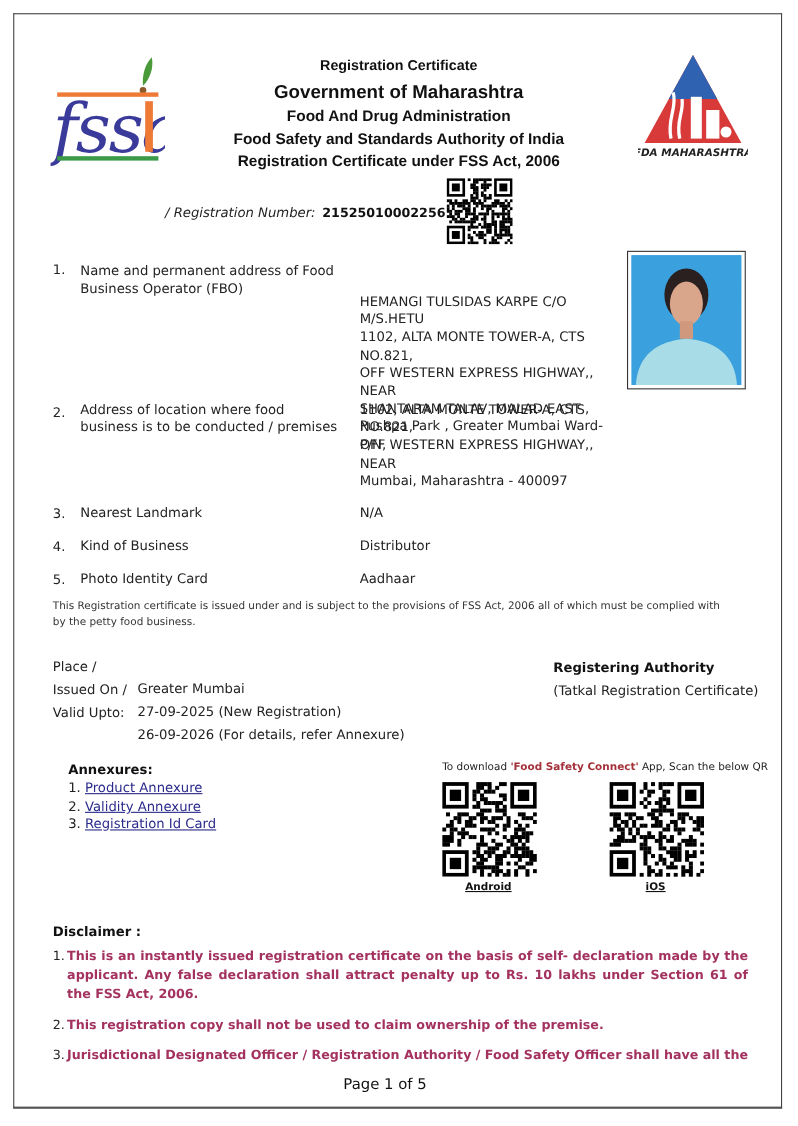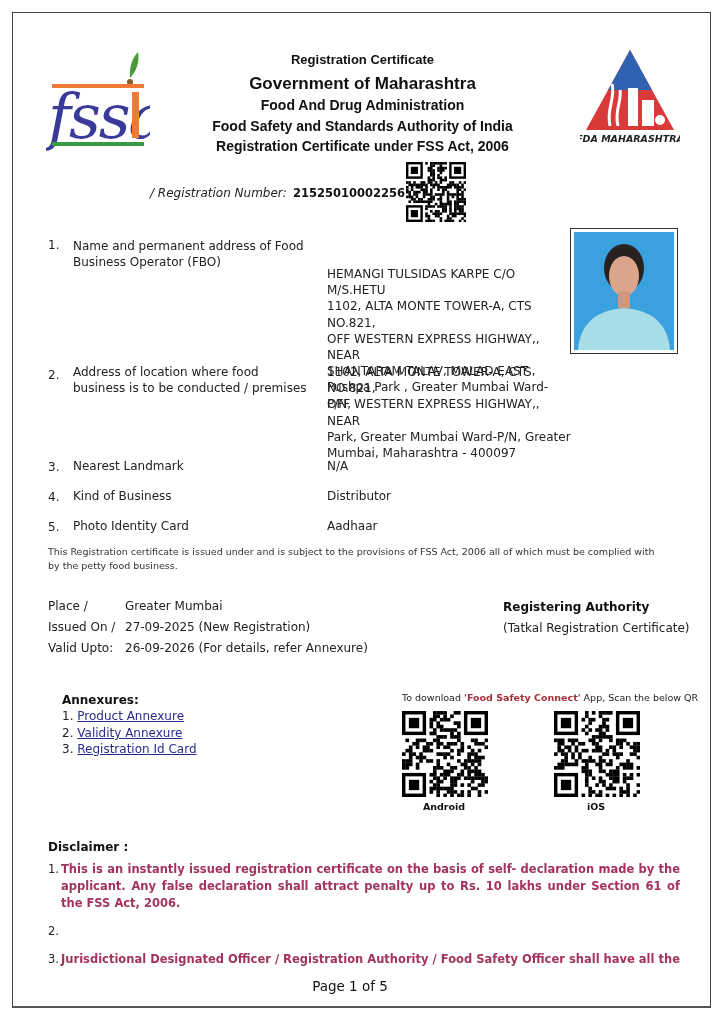--- a/index.html
+++ b/index.html
@@ -26,33 +26,33 @@
   .row-label { position: absolute; left: 73px; width: 240px; font-size: 12px; line-height: 16px; }
   .row-val { position: absolute; left: 327px; width: 245px; font-size: 12px; line-height: 16.2px; }
 
   .photo { position: absolute; left: 570px; top: 228px; width: 108px; height: 126px;
            border: 1.5px solid #333; padding: 3px; box-sizing: border-box; background: #fff; }
   .photo-inner { width: 100%; height: 100%; background: linear-gradient(#2d97dc, #5ab3e8); position: relative; overflow: hidden; }
 
   .note { left: 48px; top: 545px; width: 620px; font-size: 9.5px; line-height: 14px; color: #333; }
 
   .meta-label { position: absolute; left: 48px; font-size: 12px; }
-  .meta-val { position: absolute; left: 125px; font-size: 12px; }
+  .meta-val { position: absolute; left: 125px; font-size: 12px; margin-top: 20px; }
 
   .auth-title { left: 503px; top: 600px; font-size: 12px; font-weight: bold; color: #111; }
   .auth-sub { left: 503px; top: 621px; font-size: 12px; }
 
   .annex-title { left: 62px; top: 693px; font-size: 12px; font-weight: bold; color: #111; }
   .annex-item { position: absolute; left: 62px; font-size: 12px; }
   .annex-item a { color: #2a2a8c; text-decoration: underline; cursor: pointer; }
 
   .dl-text { left: 402px; top: 692px; font-size: 9.5px; color: #222; }
   .dl-text b { color: #a4303a; }
 
-  .store-label { position: absolute; font-size: 9.5px; font-weight: bold; color: #111; text-align: center; width: 90px; }
+  .store-label { position: absolute; font-size: 9.5px; font-weight: bold; color: #111; text-align: center; width: 90px; text-decoration: underline; }
 
   .disc-title { left: 48px; top: 840px; font-size: 12px; font-weight: bold; color: #111; }
   .disc-item { position: absolute; left: 48px; width: 632px; font-size: 11.5px; line-height: 17px;
                font-weight: bold; color: #a3325f; text-align: justify; }
   .disc-item .n { color: #222; font-weight: normal; }
   .page-num { left: 0; width: 700px; top: 978px; text-align: center; font-size: 13.5px; color: #111; }
 </style>
 </head>
 <body>
 
@@ -372,21 +372,20 @@
       <path d="M4 118 C6 90 24 78 50 76 C76 78 94 90 96 118 Z" fill="#a8dce6"></path>
     </svg>
   </div>
 </div>
 
 <div class="row-num" style="top:368px;">2.</div>
 <div class="row-label" style="top:364px;">Address of location where food business is to be conducted / premises</div>
 <div class="row-val" style="top:364px;">
     <div>1102, ALTA MONTE TOWER-A, CTS NO.821,</div>
     <div>OFF WESTERN EXPRESS HIGHWAY,, NEAR</div>
-    <div>Park, Greater Mumbai Ward-P/N, Greater</div>
     <div>Mumbai, Maharashtra - 400097</div>
   </div>
 
 <div class="row-num" style="top:460px;">3.</div>
 <div class="row-label" style="top:458px;">Nearest Landmark</div>
 <div class="row-val" style="top:458px;">N/A</div>
 
 <div class="row-num" style="top:490px;">4.</div>
 <div class="row-label" style="top:488px;">Kind of Business</div>
 <div class="row-val" style="top:488px;">Distributor</div>
@@ -867,20 +866,21 @@
 <div class="abs disc-title">Disclaimer :</div>
 <div class="disc-item" style="top:861px;">
   <div style="display:flex;">
       <span class="n" style="width:13px;flex:none;">1.</span>
       <span>This is an instantly issued registration certificate on the basis of self- declaration made by the applicant. Any false declaration shall attract penalty up to Rs. 10 lakhs under Section 61 of the FSS Act, 2006.</span>
     </div>
 </div>
 <div class="disc-item" style="top:923px;">
   <div style="display:flex;">
       <span class="n" style="width:13px;flex:none;">2.</span>
+      <span>This registration copy shall not be used to claim ownership of the premise.</span>
     </div>
 </div>
 <div class="disc-item" style="top:951px;text-align-last:justify;">
   <div style="display:flex;">
       <span class="n" style="width:13px;flex:none;">3.</span>
       <span style="flex:1;text-align:justify;text-align-last:justify;">Jurisdictional Designated Officer / Registration Authority / Food Safety Officer shall have all the</span>
     </div>
 </div>
 
 <div class="abs page-num">Page 1 of 5</div>

